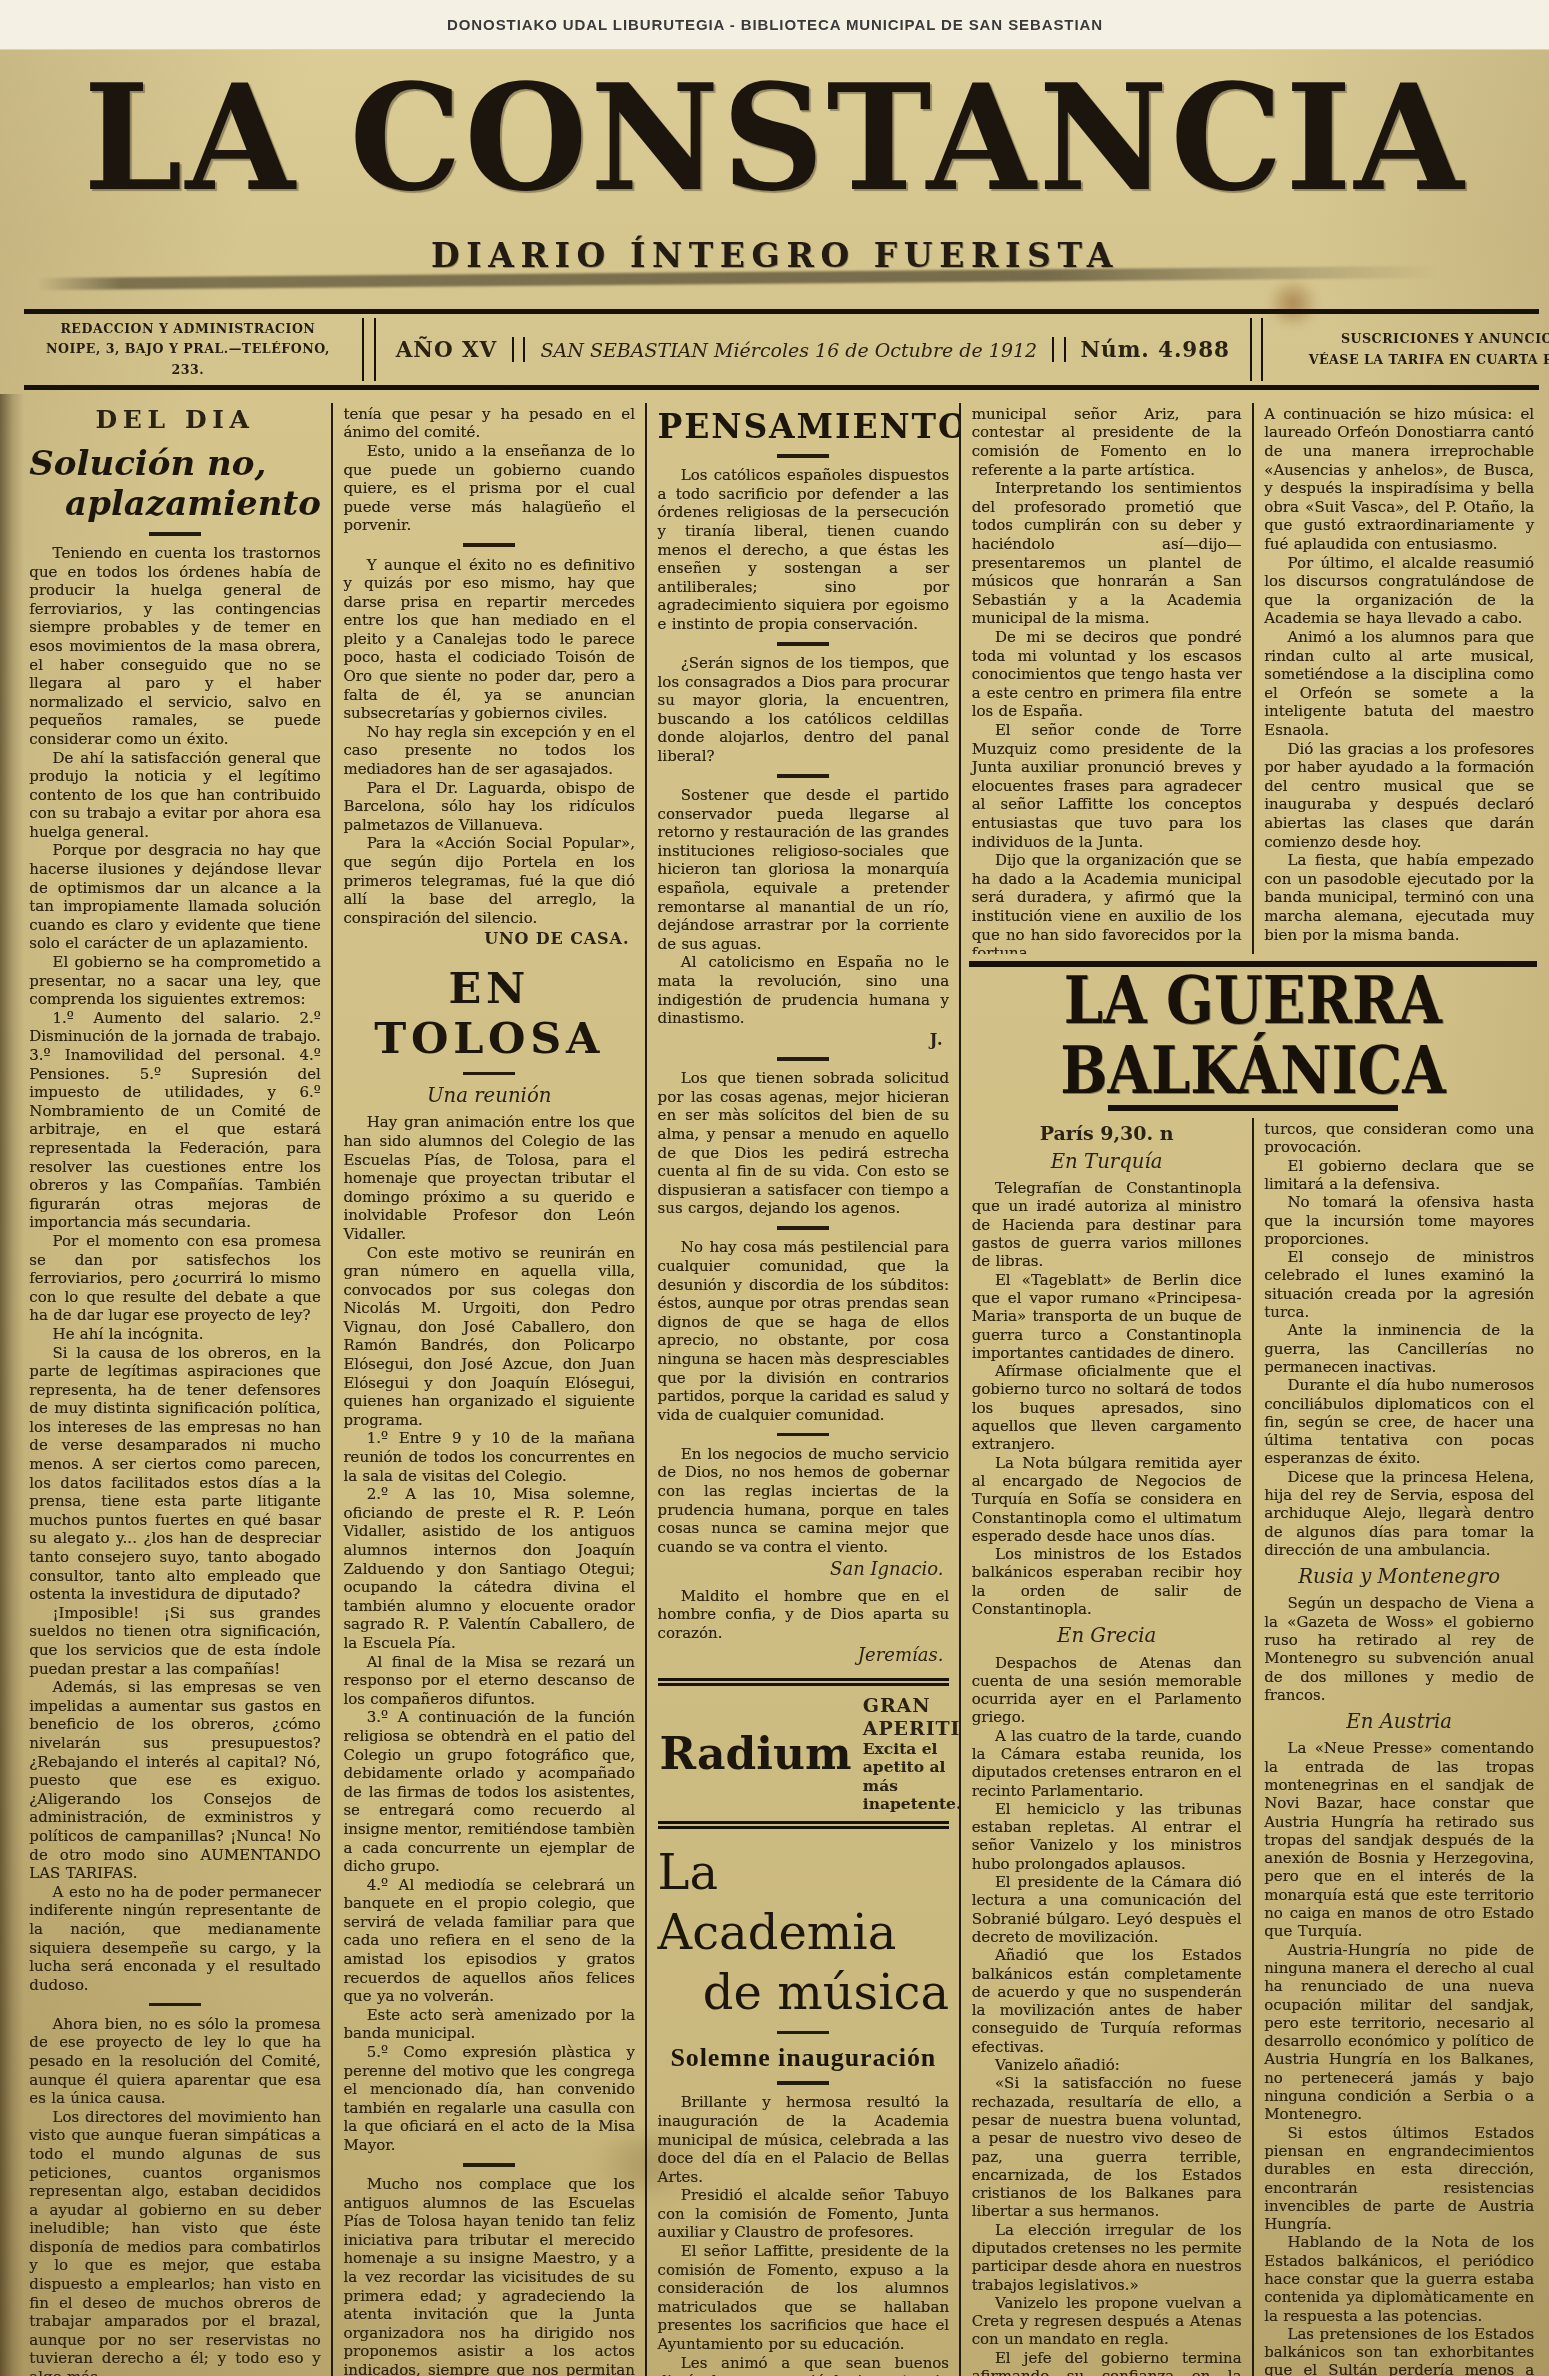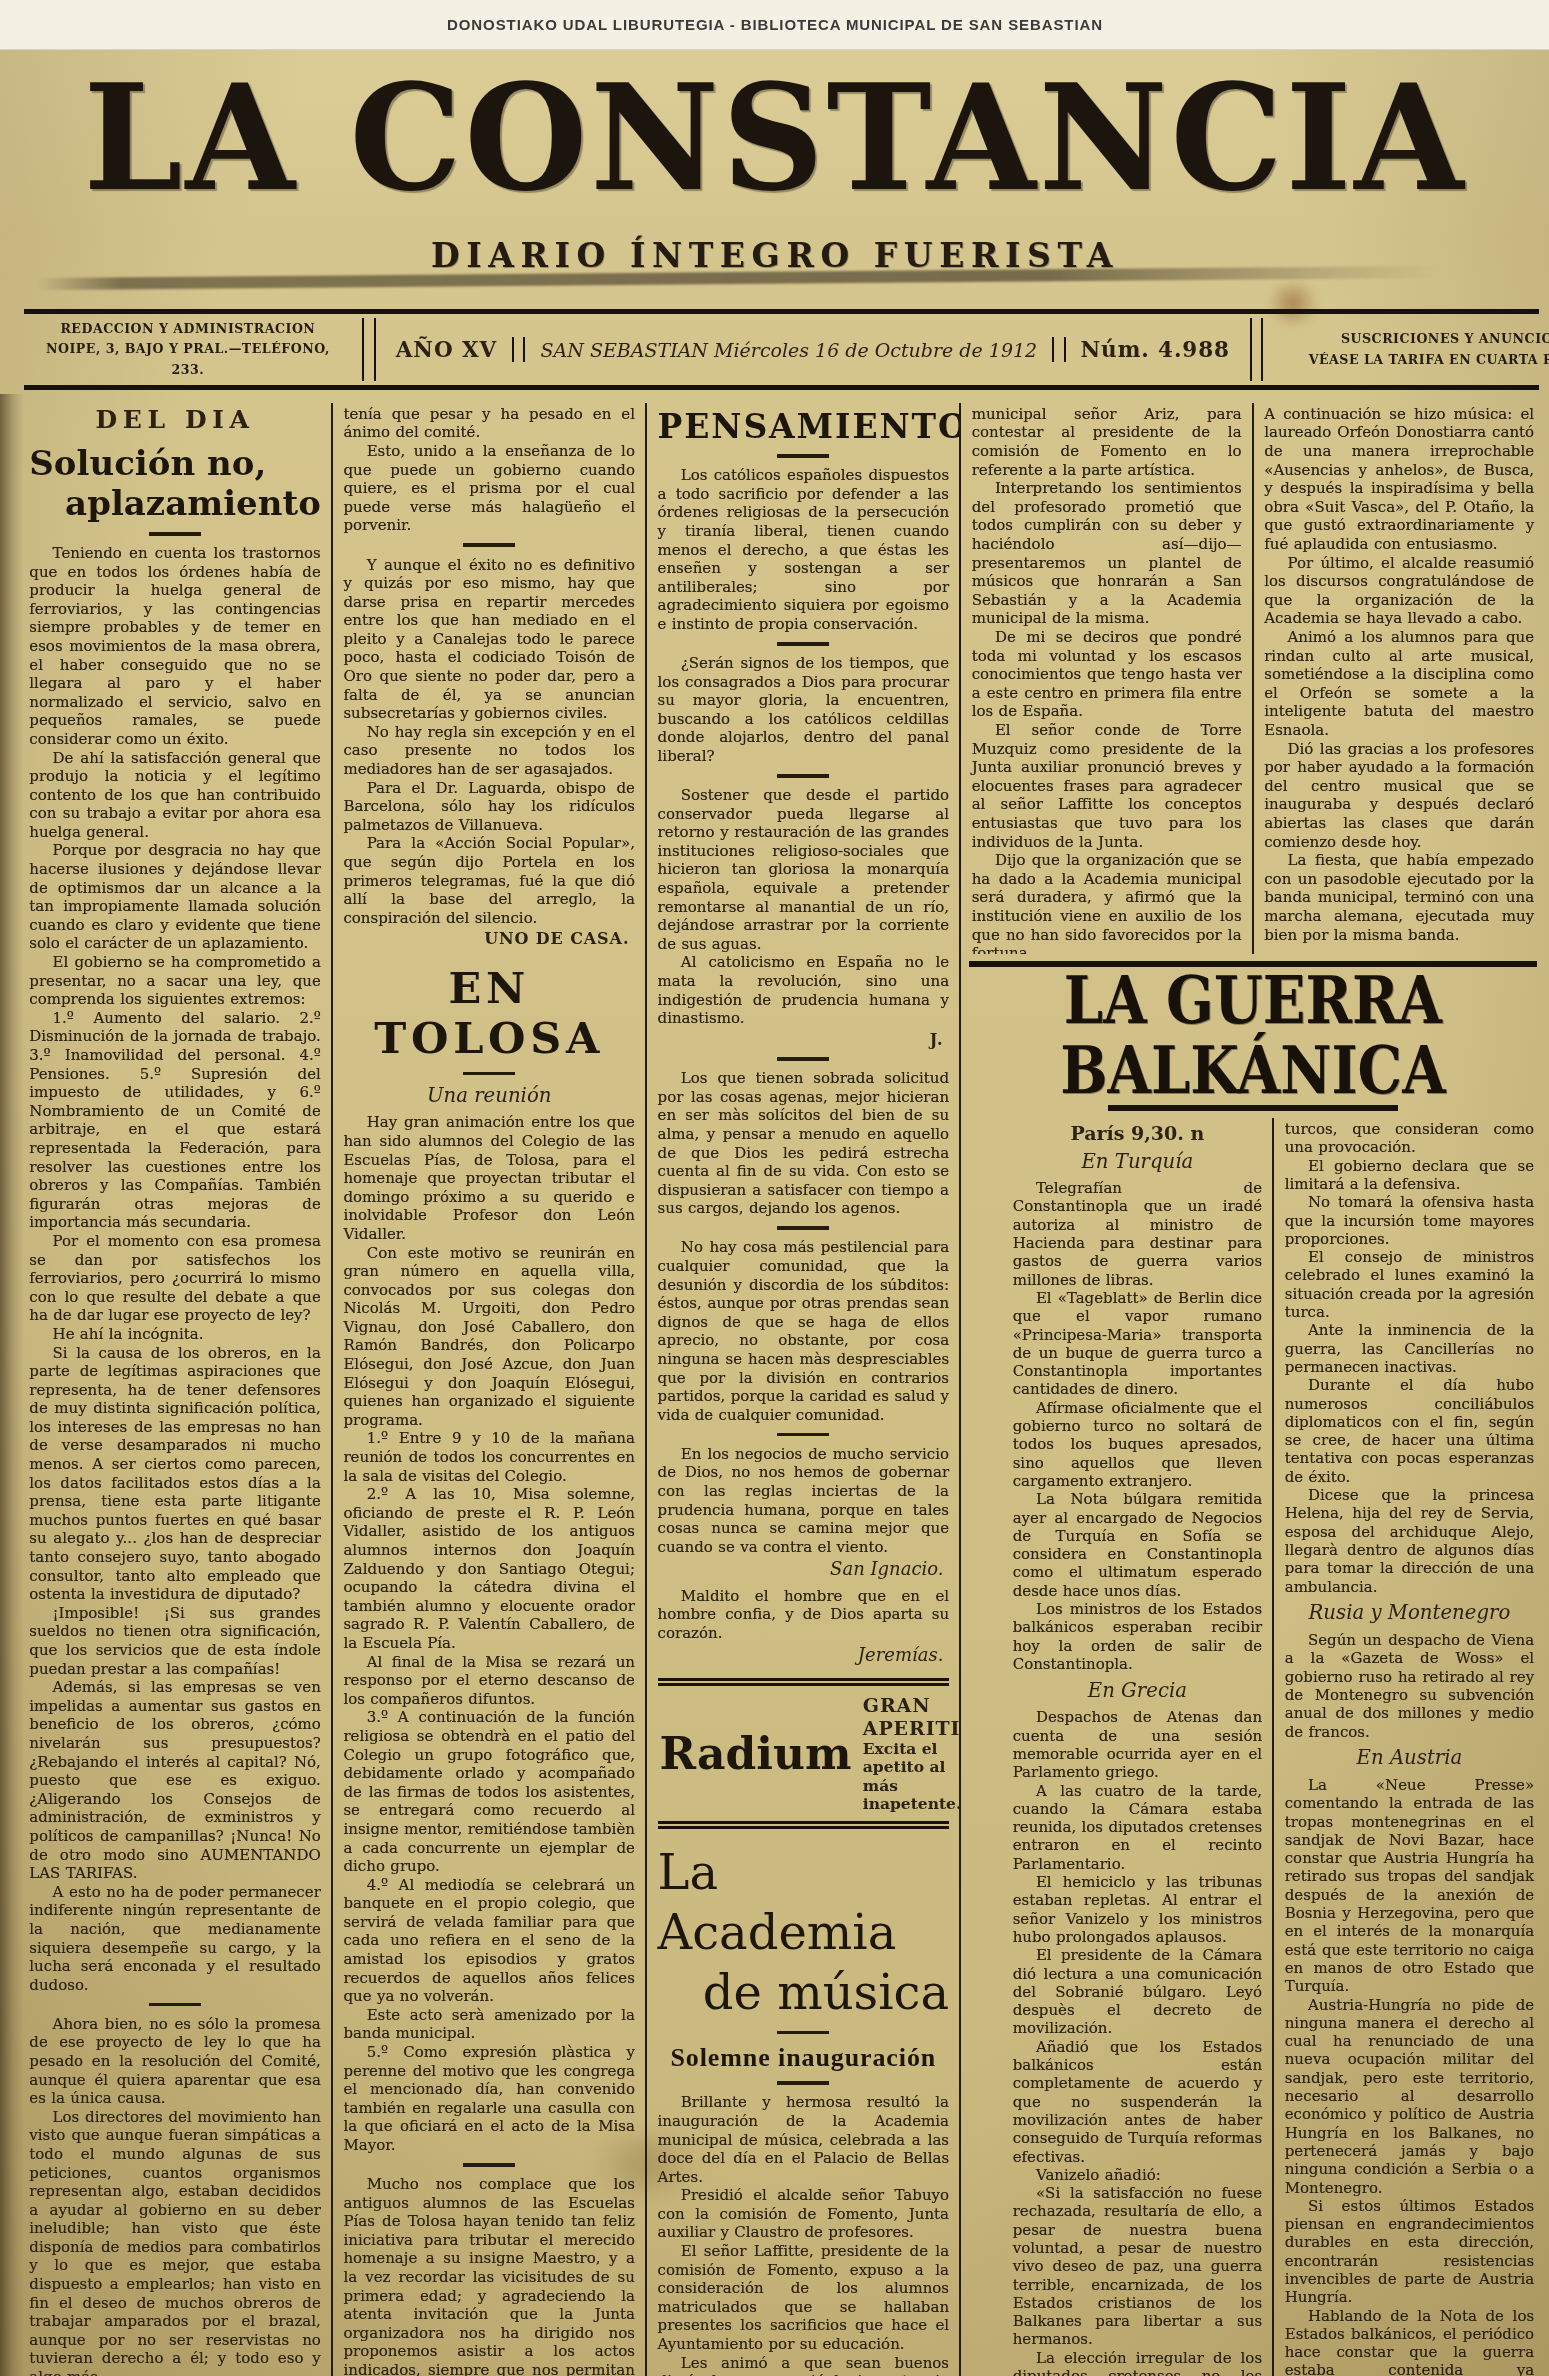--- a/index.html
+++ b/index.html
@@ -47,29 +47,29 @@
   .anio,.inum{font-size:21.5px;font-weight:bold;letter-spacing:0.9px;white-space:nowrap;}
   .idate{font-size:19px;font-style:italic;white-space:nowrap;}
 
   
   .cols{left:19px;right:5.6px;top:403px;bottom:0;display:flex;}
   .col{flex:1;min-width:0;padding:1.9px 10.3px 0;overflow:hidden;}
   .cols > .col + .col, .cols > .right2{border-left:2.8px solid #241b0f;}
   .right2{flex:2;display:flex;flex-direction:column;min-width:0;}
   .r2top{display:flex;height:551px;overflow:hidden;}
   .r2top .col + .col, .r2bot .col + .col{border-left:2.8px solid #241b0f;}
-  .r2bot{flex:1;display:flex;overflow:hidden;font-size:14.5px;margin-left:41px;}
+  .r2bot{flex:1;display:flex;overflow:hidden;font-size:14.5px;}
   .r2bot .para{line-height:1.22;}
 
   
   .para{margin:0;font-size:15px;line-height:1.24;text-align:justify;text-indent:1.55em;
         word-spacing:.04em;text-shadow:0 0 0.5px rgba(43,34,19,.55);}
   .para.cont{text-indent:0;}
   .kicker{text-align:center;font-weight:bold;font-size:25px;letter-spacing:5.6px;margin:0 0 9.4px;}
-  .title2{font-weight:bold;font-size:34px;line-height:1.18;margin:3.7px 0 7.5px;color:#1d160d;}
+  .title2{font-weight:bold;font-size:34px;line-height:1.18;margin:3.7px 0 7.5px;color:#1d160d;font-style:italic;}
   .tline{display:block;}
   .tline.r{text-align:right;}
   .h1{text-align:center;font-weight:bold;font-size:43px;letter-spacing:4.7px;margin:15px 0 5.6px;color:#1d160d;}
   .h1.sm{font-size:33px;letter-spacing:1.9px;margin:1.9px 0 5.6px;}
   .acad{font-weight:normal;font-size:48px;line-height:1.25;margin:13px 0 5.6px;color:#1d160d;}
   .sub{text-align:center;font-style:italic;font-size:19.7px;margin:5.6px 0 6.6px;}
   .subbold{text-align:center;font-weight:bold;font-size:26px;letter-spacing:0.9px;margin:7.5px 0 3.7px;color:#1d160d;font-family:Liberation Serif, serif;}
   .dateline{text-align:center;font-weight:bold;font-size:19px;margin:1.9px 0 5.6px;}
   .sig{text-align:right;font-weight:bold;font-size:16px;letter-spacing:0.9px;margin:1.9px 5.6px 7.5px 0;}
   .sig.it{font-style:italic;font-weight:normal;font-size:18px;letter-spacing:0;}

